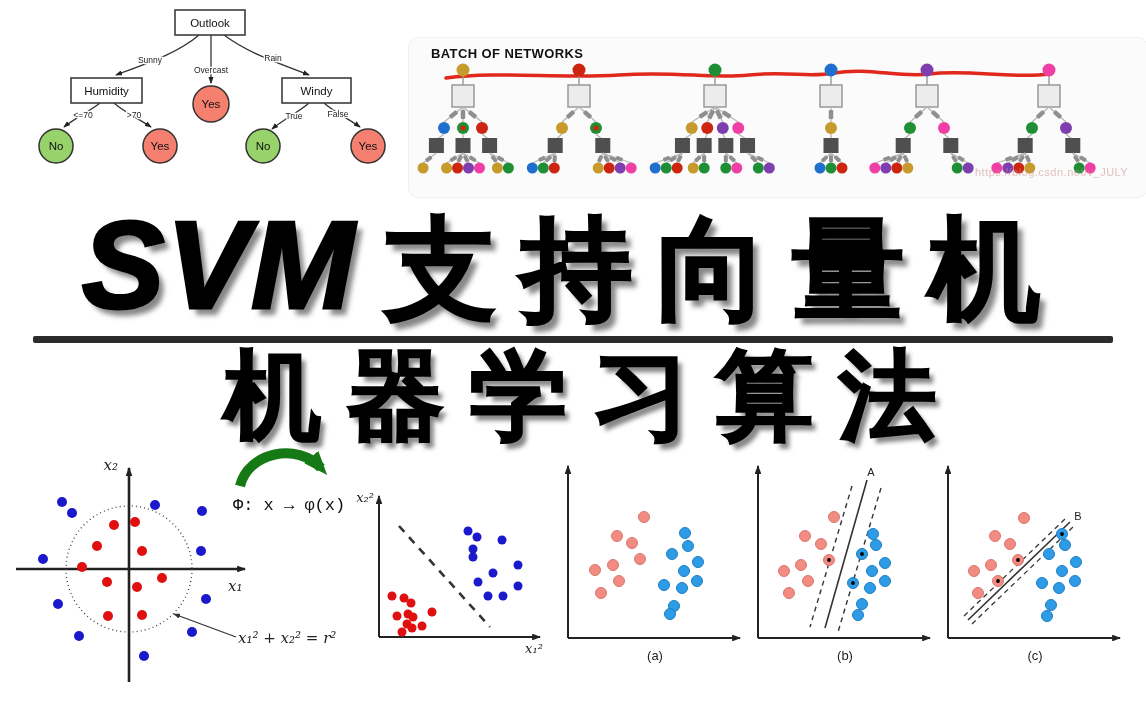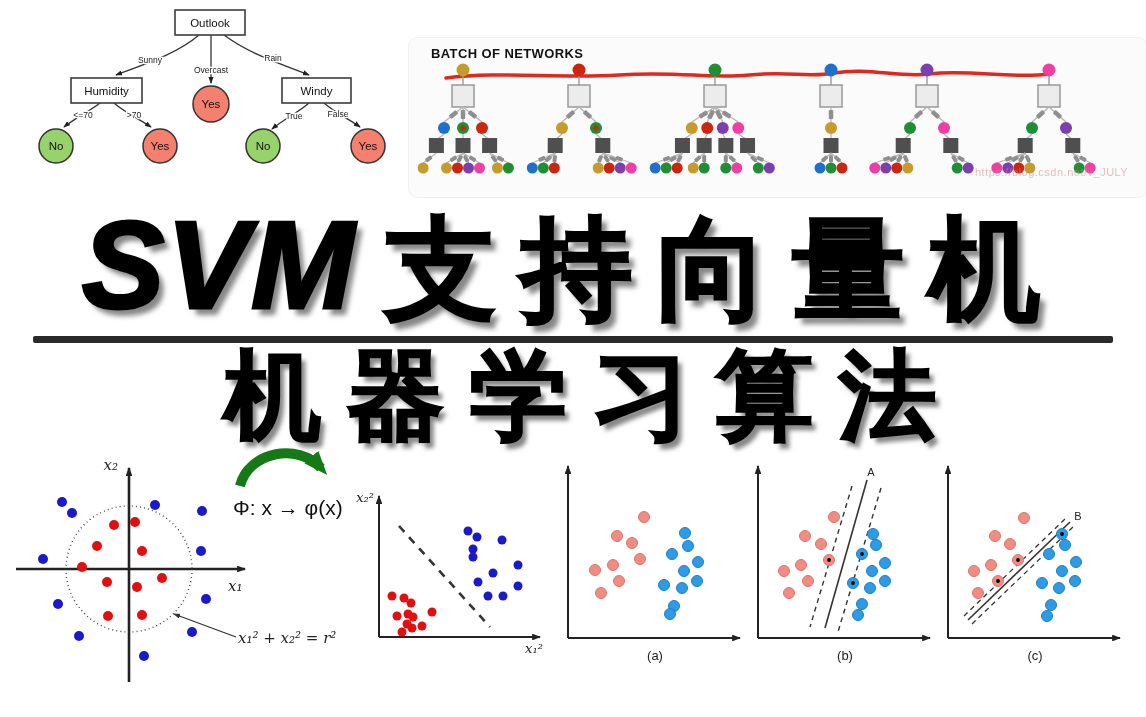--- a/index.html
+++ b/index.html
@@ -20,22 +20,22 @@
             text-shadow:5px 6px 4px rgba(105,105,105,.8);}
   
   #networks-panel{left:408px;top:37px;width:738px;height:159px;background:#fbfbfb;
                   border:1px solid #f1f1f1;border-radius:10px;}
   #networks-title{position:absolute;left:14px;top:8px;font-size:13px;font-weight:700;
                   letter-spacing:.4px;color:#111;padding-left:8px;}
   #networks-watermark{position:absolute;left:528px;top:128px;font-size:11px;
                       color:rgba(205,140,140,.55);letter-spacing:.5px;margin-left:38px;}
   #networks-svg{position:absolute;left:0;top:0;}
   
-  #phi-formula{left:233px;top:496px;width:140px;font-size:21px;color:#111;
-               font-family:Liberation Sans, sans-serif;}
+  #phi-formula{left:233px;top:496px;width:140px;font-size:17px;color:#111;
+               font-family:Liberation Mono, monospace;}
   svg{display:block;}
 </style>
 </head>
 <body>
 
 <div id="page">
 
   <svg id="decision-tree" class="abs" style="left:0;top:0" width="410" height="195" viewBox="0 0 410 195">
       <defs>
         <marker id="dt-arrow" viewBox="0 0 8 6" refX="7" refY="3" markerWidth="7" markerHeight="5.25" orient="auto" markerUnits="userSpaceOnUse">

